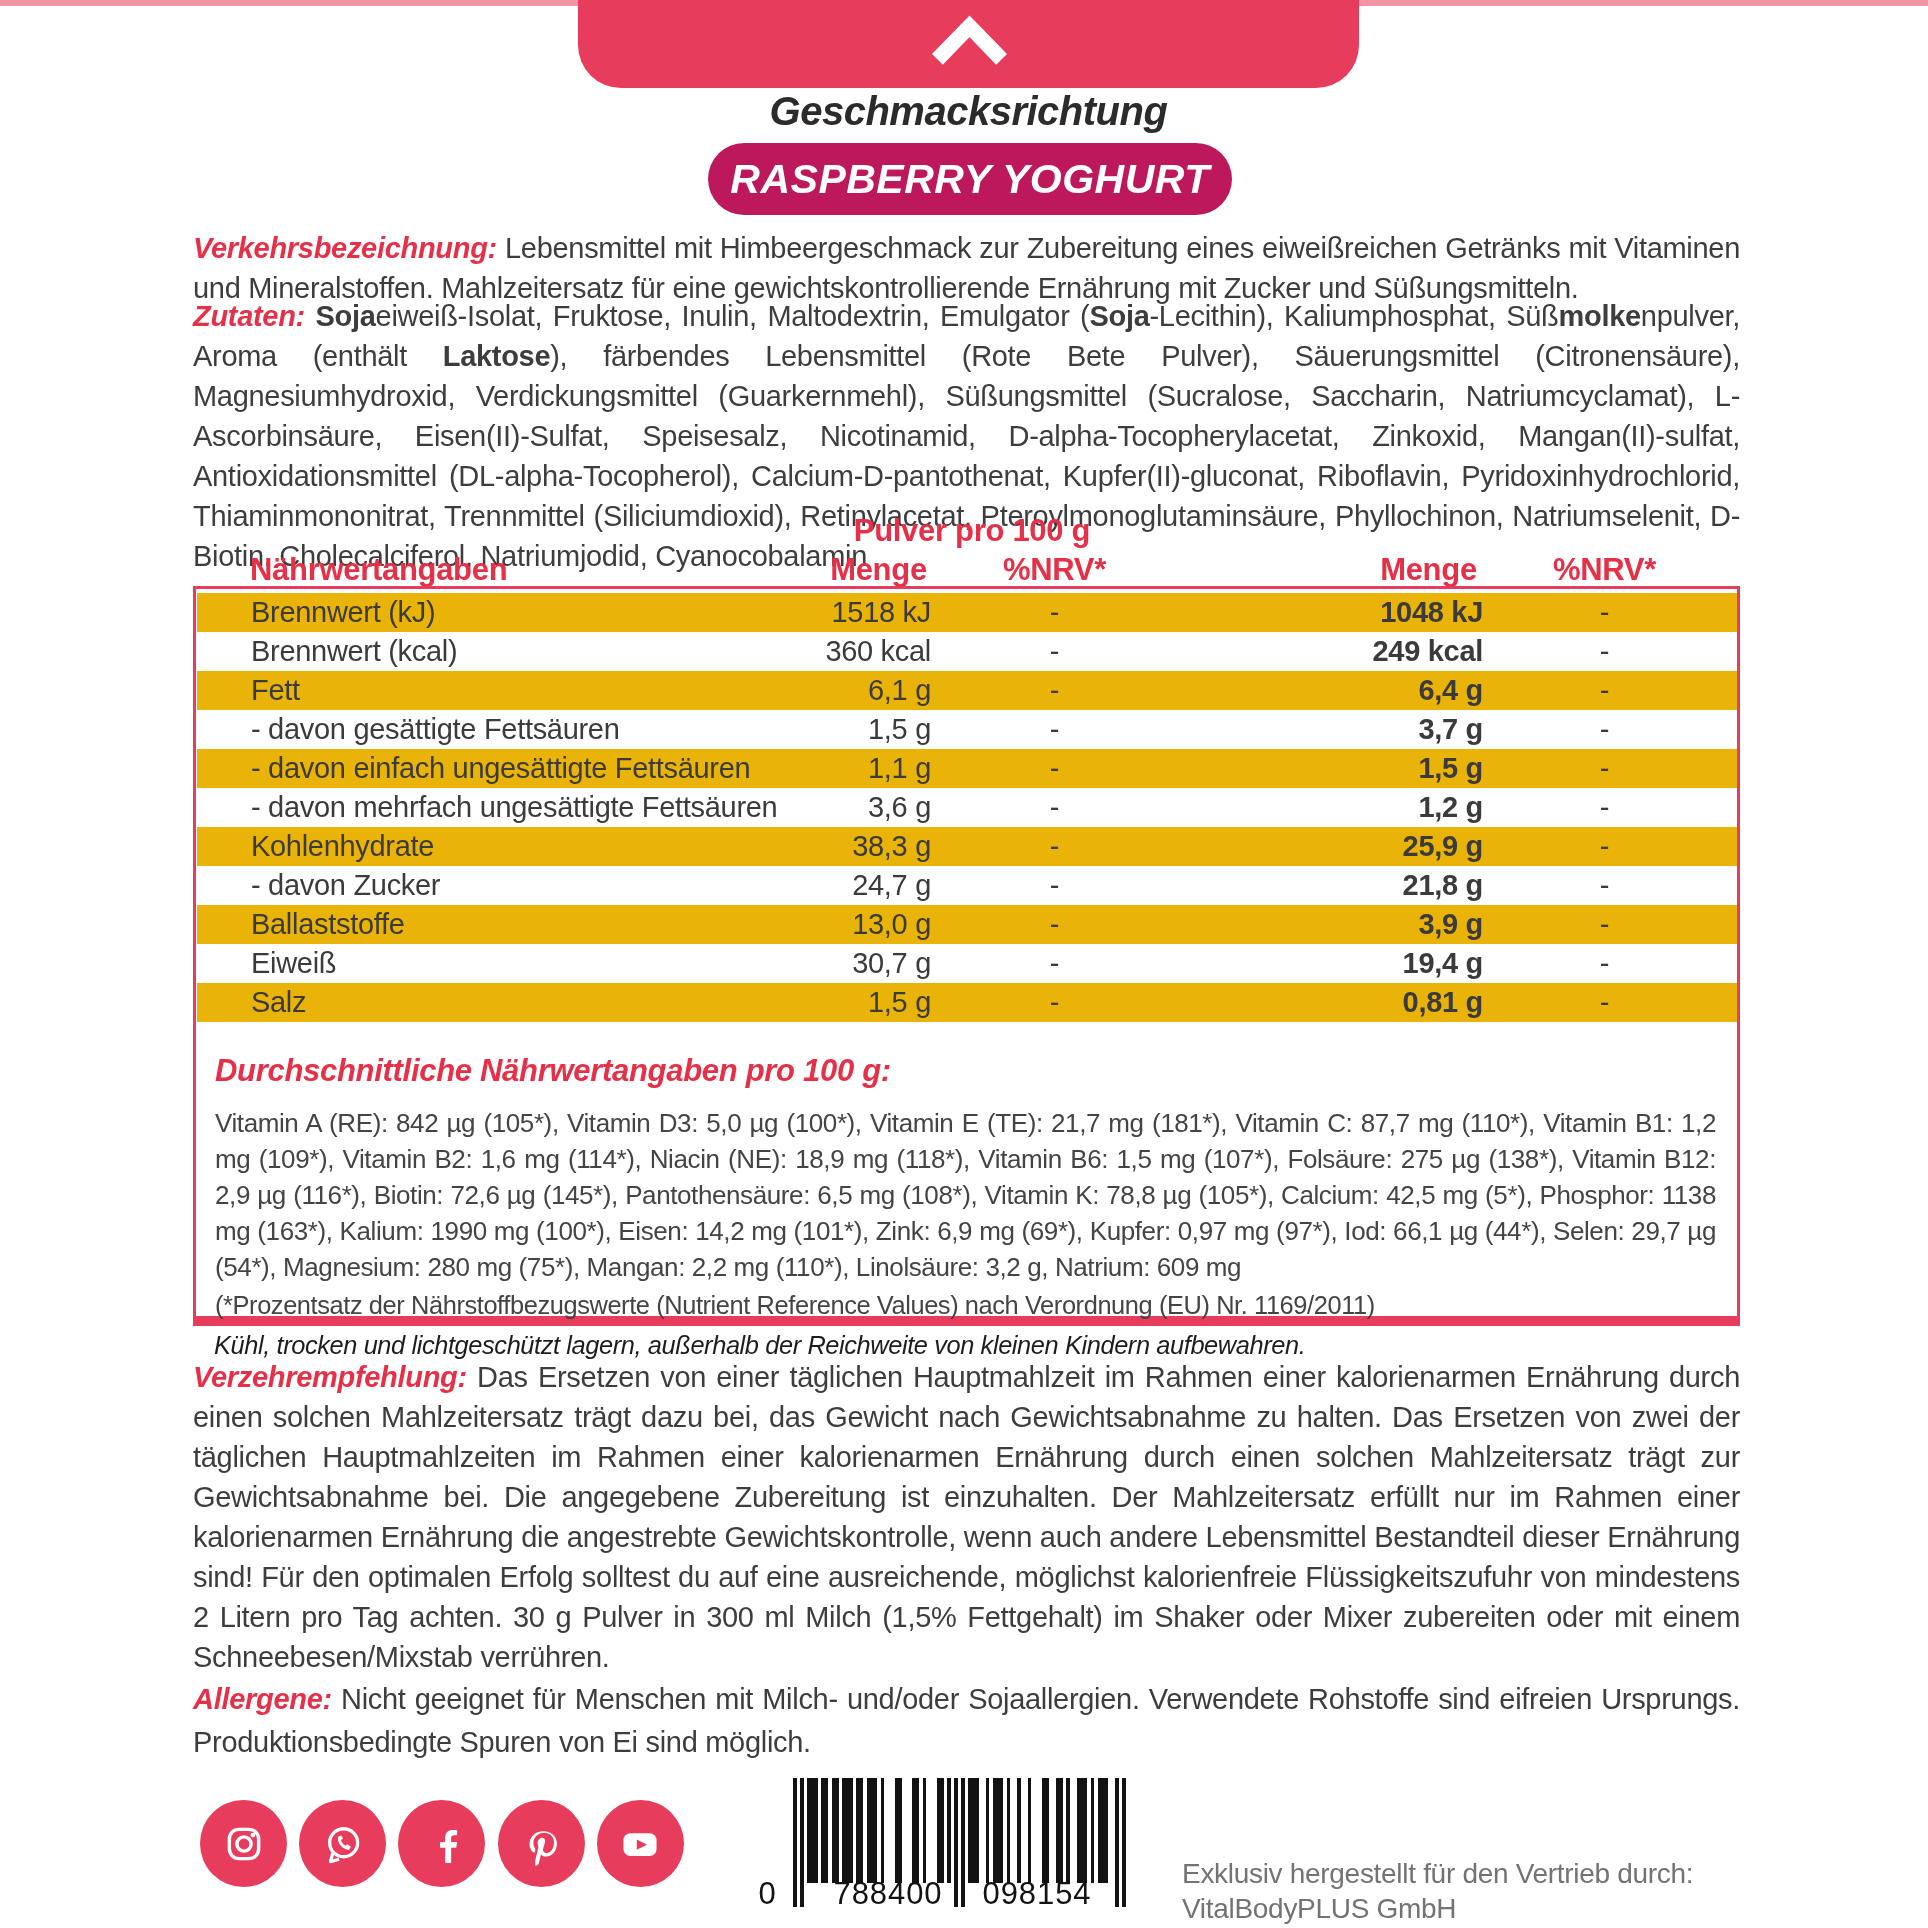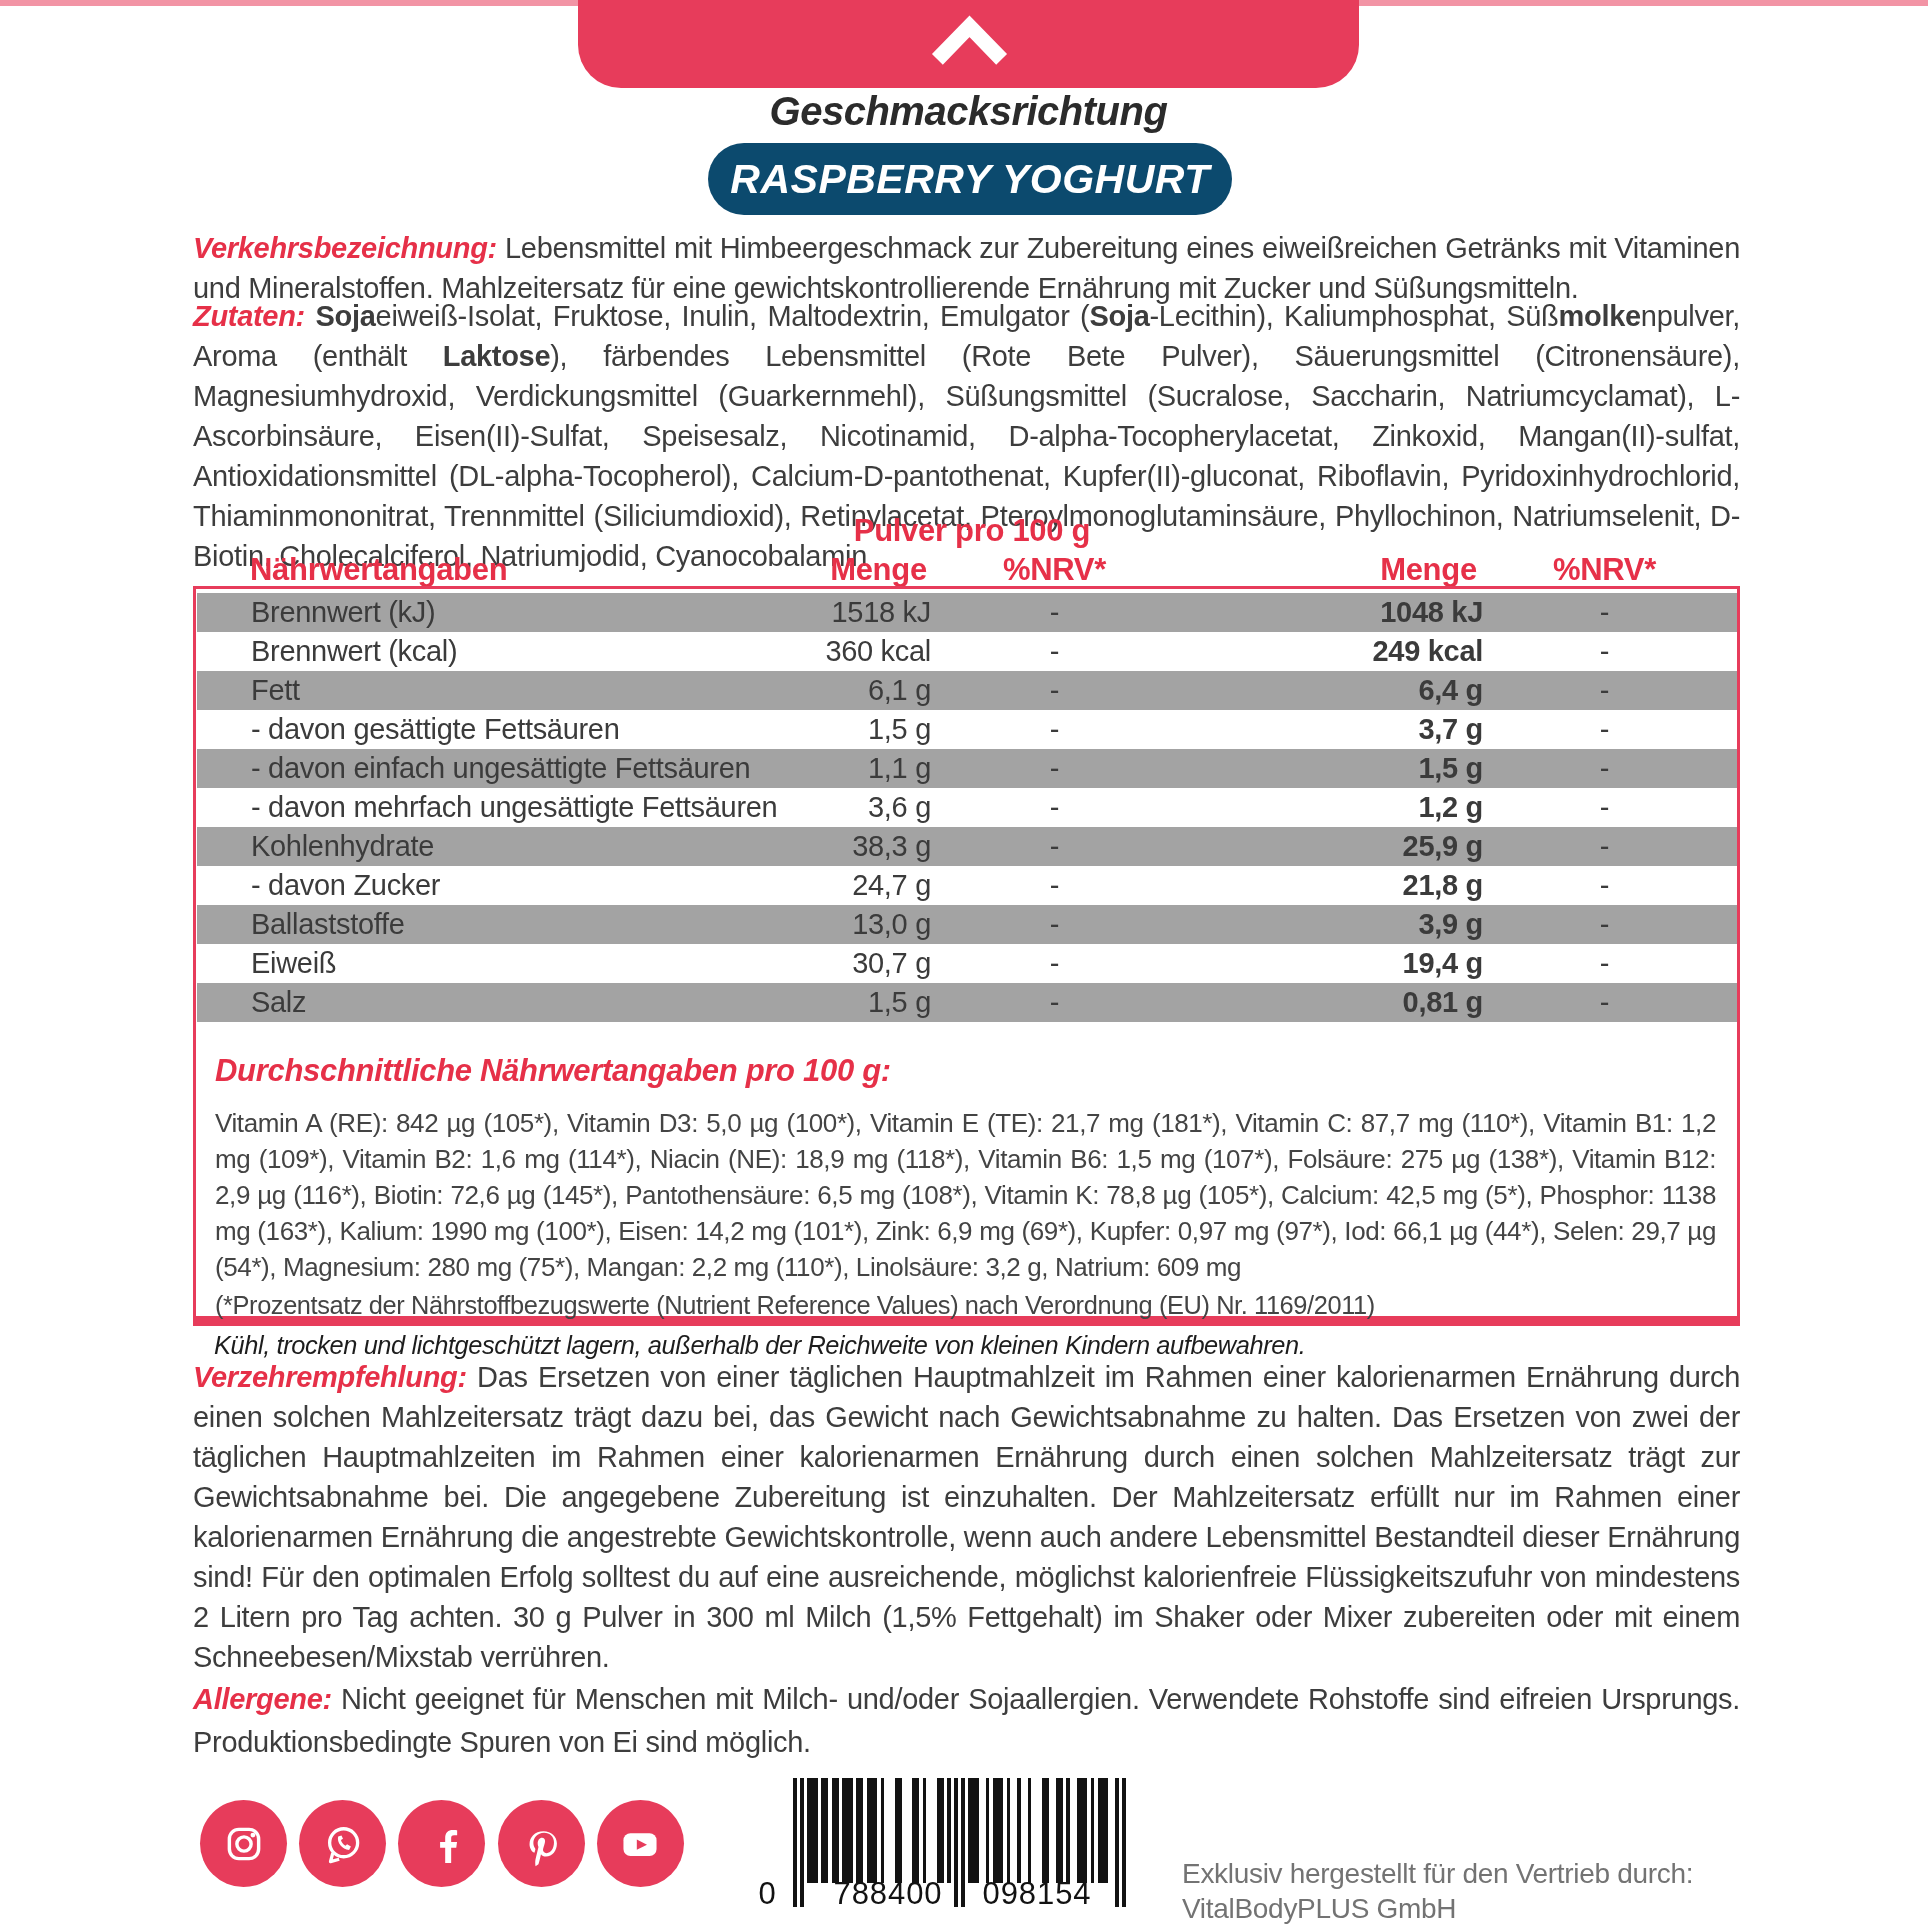--- a/index.html
+++ b/index.html
@@ -10,21 +10,21 @@
   }
   .top-line { position:absolute; left:0; top:0; width:1928px; height:5.6px; background:#e73c5b; opacity:.55; }
 
   
   .header-block { position:absolute; left:578px; top:0; width:781px; height:88px;
     background:#e73c5b; border-radius:0 0 43px 43px; }
   .chevron { position:absolute; left:927px; top:15px; width:85px; height:51px; }
   .flavor-label { position:absolute; left:578px; top:89px; width:781px; text-align:center;
     font-size:40px; font-weight:bold; font-style:italic; color:#2b2b2b; letter-spacing:-0.5px; line-height:45px; }
   .flavor-pill { position:absolute; left:708px; top:143px; width:524px; height:72px;
-    background:#0c4a6e; border-radius:36px; text-align:center; line-height:72px; }
+    background:#be185d; border-radius:36px; text-align:center; line-height:72px; }
   .flavor-pill span { color:#fff; font-size:41px; font-weight:bold; font-style:italic; letter-spacing:0.5px; }
 
   
   .para { position:absolute; left:193px; width:1547px; font-size:29px; line-height:40px;
     text-align:justify; letter-spacing:-0.3px; color:#3d3d3d; }
   .red-label { color:#e63048; font-weight:bold; font-style:italic; }
   .desc { top:228px; }
   .ingredients { top:296px; }
 
   
@@ -37,21 +37,21 @@
   .h-m1 { left:808px; width:141px; text-align:center; }
   .h-n1 { left:984px; width:141px; text-align:center; }
   .h-m2 { left:1358px; width:141px; text-align:center; }
   .h-n2 { left:1534px; width:141px; text-align:center; }
 
   .nutri-box { position:absolute; left:193px; top:586px; width:1547px; height:740px;
     border:3.8px solid #e73c5b; border-bottom-width:10.4px; }
 
   .rows { position:absolute; left:197px; top:593px; width:1540px; }
   .nrow { position:relative; height:39px; line-height:39px; font-size:29px; color:#3b3b3b; letter-spacing:-0.3px; }
-  .nrow.alt { background:#a3a3a3; }
+  .nrow.alt { background:#eab308; }
   .nrow span { position:absolute; top:0; }
   .c-label { left:54px; }
   .c-m1 { left:527px; width:207px; text-align:right; }
   .c-n1 { left:801px; width:113px; text-align:center; }
   .c-m2 { left:1079px; width:207px; text-align:right;font-weight:bold; }
   .c-n2 { left:1351px; width:113px; text-align:center; }
 
   .micro { position:absolute; left:215px; top:1053px; width:1501px; }
   .micro-heading { color:#e63048; font-size:31px; font-weight:bold; font-style:italic; letter-spacing:-0.3px; }
   .micro-text { margin-top:16px; font-size:26px; line-height:36px; text-align:justify;

